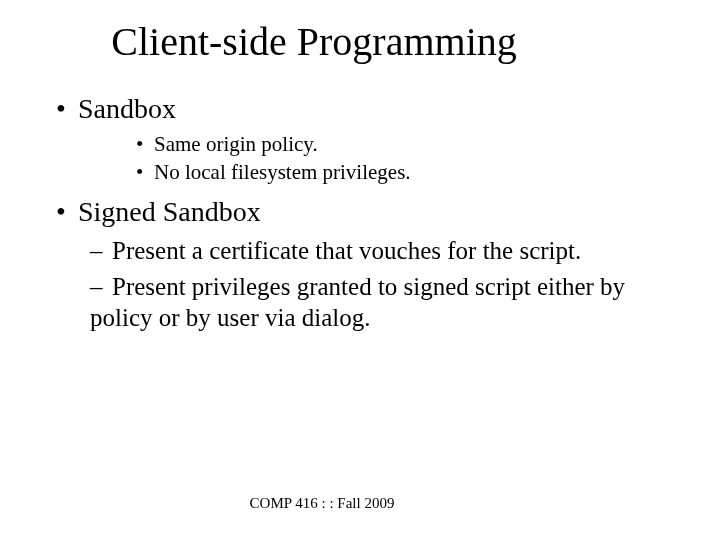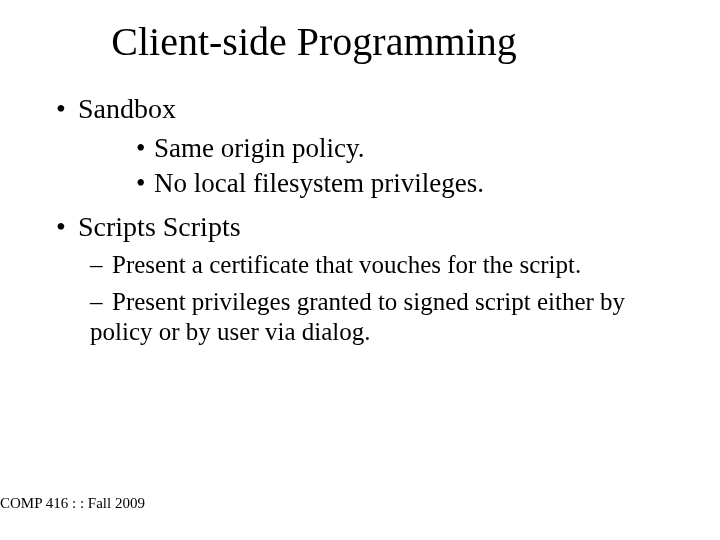--- a/index.html
+++ b/index.html
@@ -38,33 +38,34 @@
   .lvl1 {
     margin: 0 0 6px 0;
     font-size: 28px;
   }
   .lvl2 {
     margin: 4px 0 6px 34px;
     font-size: 25px;
   }
   .lvl3 {
     margin: 2px 0 2px 80px;
-    font-size: 27px;
+    font-size: 21px;
   }
   .bullet {
     display: inline-block;
   }
   .b1 { width: 22px; }
   .b2 { width: 22px; }
   .b3 { width: 18px; }
   .footer {
     position: absolute;
     bottom: 28px;
     left: 0;
     width: 644px;
+    text-align: center;
     font-size: 15px;
   }
 </style>
 </head>
 <body>
 
 <div class="slide">
 
   <div class="title">Client-side Programming</div>
 
@@ -77,21 +78,21 @@
 
     <div class="lvl3">
       <span class="bullet b3">•</span><span>Same origin policy.</span>
     </div>
 
     <div class="lvl3">
       <span class="bullet b3">•</span><span>No local filesystem privileges.</span>
     </div>
 
     <div class="lvl1" style="margin-top:10px">
-      <span class="bullet b1">•</span><span>Scripts Scripts</span>
+      <span class="bullet b1">•</span><span>Signed Sandbox</span>
     </div>
 
     <div class="lvl2">
       <span class="bullet b2">–</span><span>Present a certificate that vouches for the script.</span>
     </div>
 
     <div class="lvl2">
       <span class="bullet b2">–</span><span>Present privileges granted to signed script either by policy or by user via dialog.</span>
     </div>
 

